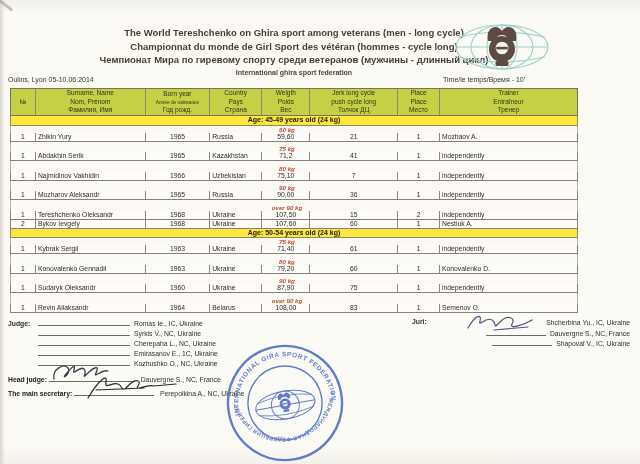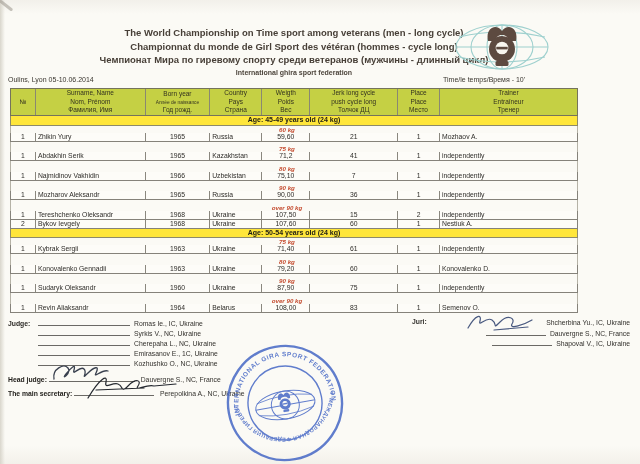--- a/index.html
+++ b/index.html
@@ -50,21 +50,21 @@
   .jurilabel{position:absolute;left:-36px;top:0;font-weight:bold;}
   .stamp{position:absolute;left:224px;top:342px;opacity:.82;transform:rotate(-10deg);}
 </style>
 </head>
 <body>
 
 <div class="page">
   <div class="scan-artifact"></div>
 
   <div class="titles">
-    <div class="t1">The World Championship on Time sport among veterans (men - long cycle)</div>
+    <div class="t1">The World Tereshchenko on Ghira sport among veterans (men - long cycle)</div>
     <div class="t1">Championnat du monde de Girl Sport des vétéran (hommes - cycle long)</div>
     <div class="t1">Чемпионат Мира по гиревому спорту среди ветеранов (мужчины - длинный цикл)</div>
     <div class="t2">International ghira sport federation</div>
   </div>
 
   <svg class="logo" width="100" height="54" viewBox="0 0 100 54">
     <g stroke="#9ed0ce" stroke-width="1.1" fill="none">
       <ellipse cx="50" cy="27" rx="46" ry="22"></ellipse>
       <ellipse cx="50" cy="27" rx="31" ry="22"></ellipse>
       <ellipse cx="50" cy="27" rx="15" ry="22"></ellipse>

